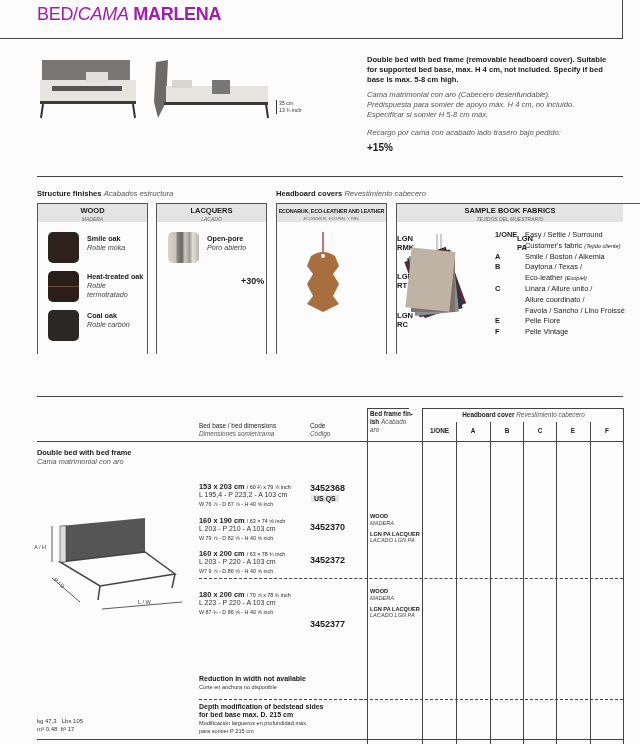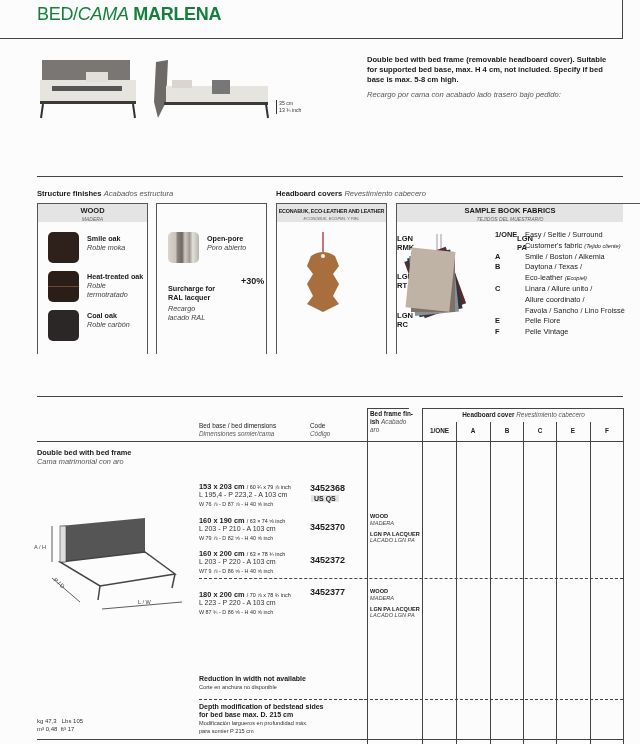--- a/index.html
+++ b/index.html
@@ -3,21 +3,21 @@
 <meta charset="utf-8">
 <style>
   html, body { margin:0; padding:0; }
   body { width:640px; height:744px; background:#fbfcfb; font-family:"Liberation Sans", sans-serif; color:#1a1a1a; position:relative; overflow:hidden; }
   .abs { position:absolute; }
   .b { font-weight:bold; }
   .i { font-style:italic; }
   .muted { color:#555; }
   
   #hdr-box { left:-2px; top:-2px; width:624px; height:40px; border-right:1.5px solid #444; border-bottom:1.5px solid #444; }
-  #title { left:37px; top:4px; font-size:18px; letter-spacing:-0.3px; color:#15803d;text-align:center; }
+  #title { left:37px; top:4px; font-size:18px; letter-spacing:-0.3px; color:#a21caf;text-align:center; }
   #title .lt { font-weight:normal; }
   #title .it { font-style:italic; font-weight:normal; }
   #title .bd { font-weight:bold; }
   .hline { position:absolute; height:0; border-top:1.5px solid #444; }
   
   .bedimg { position:absolute; }
   #desc { left:367px; top:55px; width:258px; font-size:7.6px; line-height:10px; }
   #desc p { margin:0 12px 5px 0; }
   #desc .pct { font-size:10px; font-weight:bold; margin-top:2px; }
   .sect-label { font-size:7.6px; }
@@ -78,21 +78,23 @@
   <line x1="114" y1="46" x2="116" y2="60" stroke="#333" stroke-width="2"></line>
 </svg>
 <div class="abs" style="left:276px;top:100px;width:0;height:14px;border-left:1px solid #333"></div>
 <div class="abs" style="left:279px;top:100px;font-size:5.2px;line-height:6.5px;color:#333">
     <div>35 cm</div>
     <div>13 ¾ inch</div>
   </div>
 
 <div class="abs" id="desc">
   <p class="b">Double bed with bed frame (removable headboard cover). Suitable for supported bed base, max. H 4 cm, not included. Specify if bed base is max. 5-8 cm high.</p>
+  <p class="i muted" style="margin-bottom:8px"><span>Cama matrimonial con aro (Cabecero desenfundable).</span><br><span>Predispuesta para somier de apoyo máx. H 4 cm, no incluido.</span><br><span>Especificar si somier H 5-8 cm máx.</span></p>
   <p class="i muted">Recargo por cama con acabado lado trasero bajo pedido:</p>
+  <p class="pct">+15%</p>
 </div>
 
 <div class="hline" style="left:37px;top:176px;width:586px"></div>
 
 <div class="abs sect-label" style="left:37px;top:189px"><span class="b">Structure finishes</span> <span class="i muted">Acabados estructura</span></div>
 
 <div class="panel" style="left:37px;width:109px">
   <div class="ph">
       <div class="t1">WOOD</div>
       <div class="t2">MADERA</div>
@@ -111,30 +113,29 @@
     </div>
   <div class="sw" style="left:10px;top:106px;background:#2a2726"></div>
   <div class="swtxt" style="left:49px;top:107px">
       <div class="code">LGN RC</div>
       <div class="nm">Coal oak</div>
       <div class="es">Roble carbón</div>
     </div>
 </div>
 
 <div class="panel" style="left:156px;width:109px">
+  <div class="ph">
+      <div class="t1">LACQUERS</div>
+      <div class="t2">LACADO</div>
+    </div>
   <div class="sw" style="left:11px;top:28px;background:linear-gradient(90deg,#d8d5cf 0,#c9c4bb 25%,#8a8580 30%,#6e6660 45%,#cfcbc4 55%,#9f9a94 70%,#e3e1dc 80%,#b8b3ac 100%)"></div>
   <div class="swtxt" style="left:50px;top:30px">
       <div class="code">LGN PA</div>
       <div class="nm" style="font-weight:bold">Open-pore</div>
       <div class="es">Poro abierto</div>
-    </div>
-  <div class="swtxt" style="left:11px;top:80px;width:60px">
-      <div class="nm">Surcharge for RAL lacquer</div>
-      <div class="es" style="margin-top:2px">Recargo</div>
-      <div class="es">lacado RAL</div>
     </div>
   <div class="abs b" style="left:84px;top:72px;font-size:9px">+30%</div>
 </div>
 
 <div class="abs sect-label" style="left:276px;top:189px"><span class="b">Headboard covers</span> <span class="i muted">Revestimiento cabecero</span></div>
 
 <div class="panel" style="left:276px;width:109px">
   <div class="ph">
       <div class="t1" style="font-size:5.4px;letter-spacing:-0.2px">ECONABUK, ECO-LEATHER AND LEATHER</div>
       <div class="t2" style="font-size:4px">ECONOBUK, ECOPIEL Y PIEL</div>
@@ -287,21 +288,21 @@
     <div class="m2">L 203 - P 220 - A 103 cm</div>
     <div class="m3">W7 9 ⅞ - D 86 ⅝ - H 40 ⅝ inch</div>
   </div>
 <div class="code" style="top:555px">3452372</div>
 
 <div class="dim" style="top:591px">
     <div class="m1"><b>180 x 200 cm</b> <span>/ 70 ⅞ x 78 ¾ inch</span></div>
     <div class="m2">L 223 - P 220 - A 103 cm</div>
     <div class="m3">W 87 ¾ - D 86 ⅝ - H 40 ⅝ inch</div>
   </div>
-<div class="code" style="top:587px">3452377</div>
+<div class="code" style="top:619px">3452377</div>
 
 <div class="fin" style="top:513px">
     <div class="fb">WOOD</div>
     <div class="fi">MADERA</div>
     <div class="fb" style="margin-top:4px">LGN PA LACQUER</div>
     <div class="fi">LACADO LGN PA</div>
   </div>
 <div class="fin" style="top:588px">
     <div class="fb">WOOD</div>
     <div class="fi">MADERA</div>

